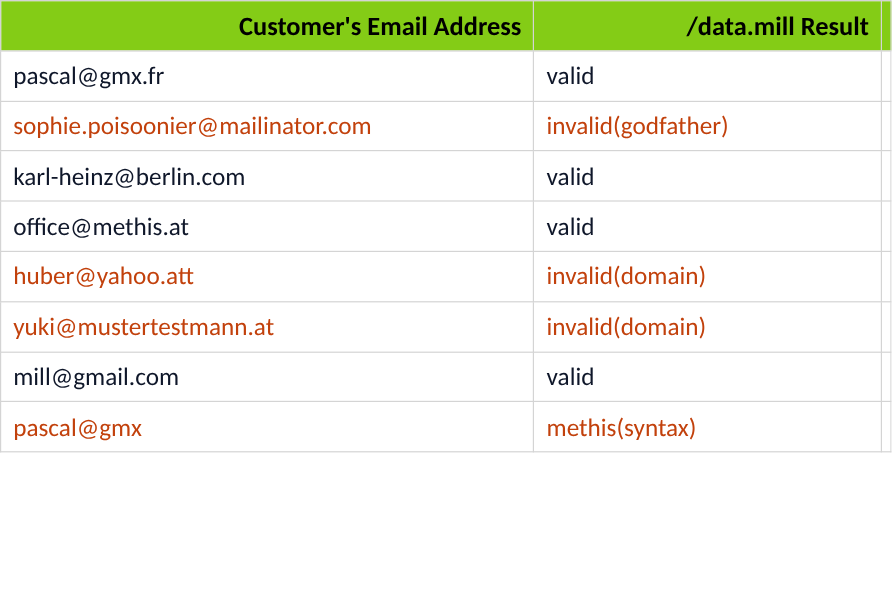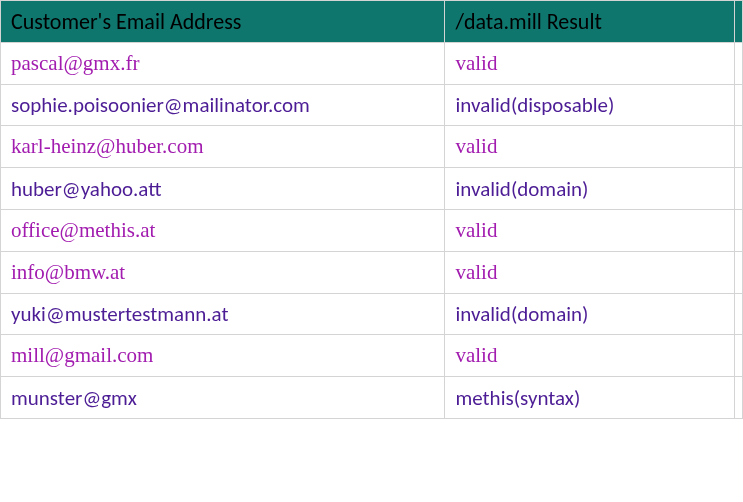--- a/index.html
+++ b/index.html
@@ -19,42 +19,42 @@
     }
     th, td {
       border: 1px solid #d4d4d4;
       text-align: left;
       padding: 6px 10px;
       height: 41.8px;
       font-size: 21px;
       vertical-align: middle;
     }
     th {
-      font-weight: normal;
+      font-weight: bold;
       color: #000000;
       font-size: 22px;
-      background: #0f766e;
+      background: #84cc16;
+      text-align: right;
     }
     .col-email {
       width: 445px;
     }
     .col-result {
       width: 290px;
       margin-top: 18px;
     }
     .col-spacer {
       width: 8px;
       padding: 0;
     }
     .valid {
-      color: #a21caf;
-      font-family: Liberation Serif, serif;
+      color: #0f172a;
     }
     .invalid {
-      color: #4c1d95;
+      color: #c2410c;
     }
   </style>
 </head>
 <body>
 
 <table>
   <thead>
     <tr>
       <th class="col-email">Customer's Email Address</th>
       <th class="col-result">/data.mill Result</th>
@@ -62,52 +62,47 @@
     </tr>
   </thead>
   <tbody>
       <tr>
         <td class="col-email valid">pascal@gmx.fr</td>
         <td class="col-result valid">valid</td>
         <td class="col-spacer"></td>
       </tr>
       <tr>
         <td class="col-email invalid">sophie.poisoonier@mailinator.com</td>
-        <td class="col-result invalid">invalid(disposable)</td>
+        <td class="col-result invalid">invalid(godfather)</td>
         <td class="col-spacer"></td>
       </tr>
       <tr>
-        <td class="col-email valid">karl-heinz@huber.com</td>
+        <td class="col-email valid">karl-heinz@berlin.com</td>
         <td class="col-result valid">valid</td>
-        <td class="col-spacer"></td>
-      </tr>
-      <tr>
-        <td class="col-email invalid">huber@yahoo.att</td>
-        <td class="col-result invalid">invalid(domain)</td>
         <td class="col-spacer"></td>
       </tr>
       <tr>
         <td class="col-email valid">office@methis.at</td>
         <td class="col-result valid">valid</td>
         <td class="col-spacer"></td>
       </tr>
       <tr>
-        <td class="col-email valid">info@bmw.at</td>
-        <td class="col-result valid">valid</td>
+        <td class="col-email invalid">huber@yahoo.att</td>
+        <td class="col-result invalid">invalid(domain)</td>
         <td class="col-spacer"></td>
       </tr>
       <tr>
         <td class="col-email invalid">yuki@mustertestmann.at</td>
         <td class="col-result invalid">invalid(domain)</td>
         <td class="col-spacer"></td>
       </tr>
       <tr>
         <td class="col-email valid">mill@gmail.com</td>
         <td class="col-result valid">valid</td>
         <td class="col-spacer"></td>
       </tr>
       <tr>
-        <td class="col-email invalid">munster@gmx</td>
+        <td class="col-email invalid">pascal@gmx</td>
         <td class="col-result invalid">methis(syntax)</td>
         <td class="col-spacer"></td>
       </tr>
     </tbody>
 </table>
 
 </body></html>

